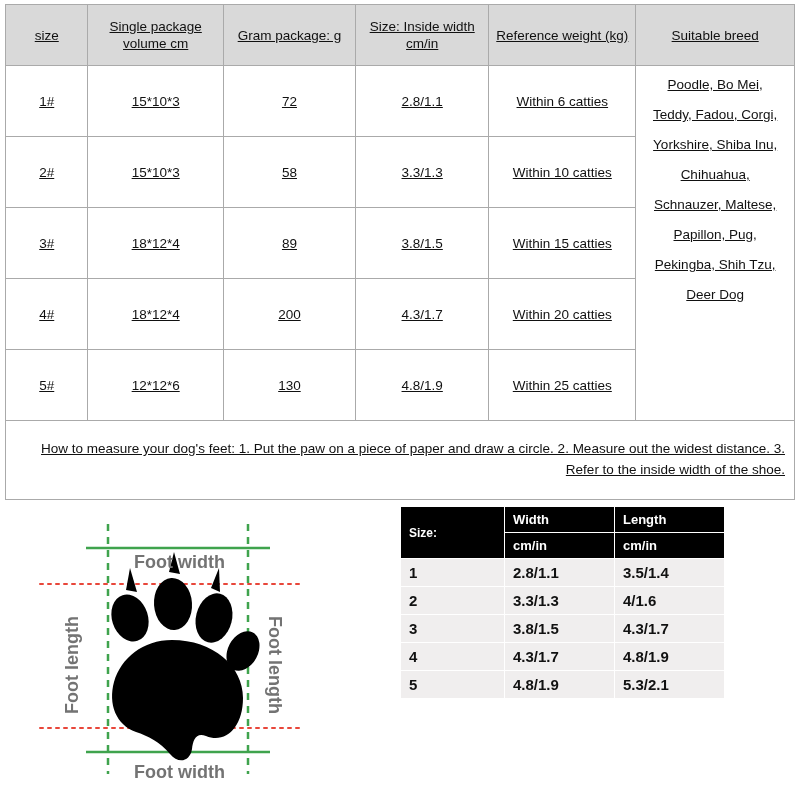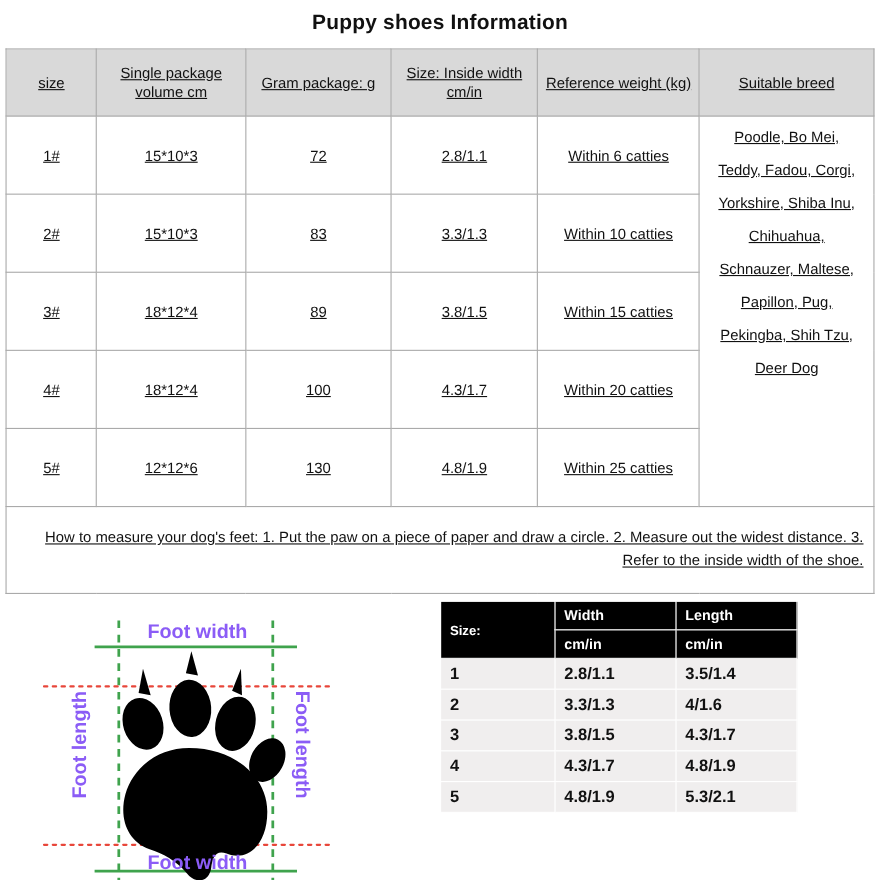--- a/index.html
+++ b/index.html
@@ -90,22 +90,23 @@
     top: 0;
     width: 392px;
     height: 310px;
   }
   .diagram svg { display: block; }
 
   .lbl {
     position: absolute;
     font-size: 18px;
     font-weight: 600;
-    color: #8b5cf6;
+    color: #737373;
     white-space: nowrap;
+    margin-top: 28px;
   }
   .lbl-top { left: 134px; top: 18px; }
   .lbl-bottom { left: 134px; top: 228px; }
   .lbl-left {
     left: 62px; top: 82px;
     writing-mode: vertical-rl;
     transform: rotate(180deg);
   }
   .lbl-right {
     left: 264px; top: 82px;
@@ -144,21 +145,20 @@
   }
   .sc-c1 { width: 104px; }
   .sc-c2 { width: 110px; }
   .sc-c3 { width: 110px; }
 </style>
 </head>
 <body>
 
 <div class="page">
 
-  <div class="title">Puppy shoes Information</div>
 
   <table class="info-table">
     <colgroup>
       <col class="col-size">
         <col class="col-vol">
         <col class="col-gram">
       <col class="col-inside">
         <col class="col-ref">
         <col class="col-breed">
     </colgroup>
@@ -188,35 +188,35 @@
           <div>Chihuahua,</div>
           <div>Schnauzer, Maltese,</div>
           <div>Papillon, Pug,</div>
           <div>Pekingba, Shih Tzu,</div>
           <div>Deer Dog</div>
         </td>
       </tr>
       <tr>
         <td>2#</td>
         <td>15*10*3</td>
-        <td>83</td>
+        <td>58</td>
         <td>3.3/1.3</td>
         <td class="ref-cell">Within 10 catties</td>
       </tr>
       <tr>
         <td>3#</td>
         <td>18*12*4</td>
         <td>89</td>
         <td>3.8/1.5</td>
         <td class="ref-cell">Within 15 catties</td>
       </tr>
       <tr>
         <td>4#</td>
         <td>18*12*4</td>
-        <td>100</td>
+        <td>200</td>
         <td>4.3/1.7</td>
         <td class="ref-cell">Within 20 catties</td>
       </tr>
       <tr>
         <td>5#</td>
         <td>12*12*6</td>
         <td>130</td>
         <td>4.8/1.9</td>
         <td class="ref-cell">Within 25 catties</td>
       </tr>

